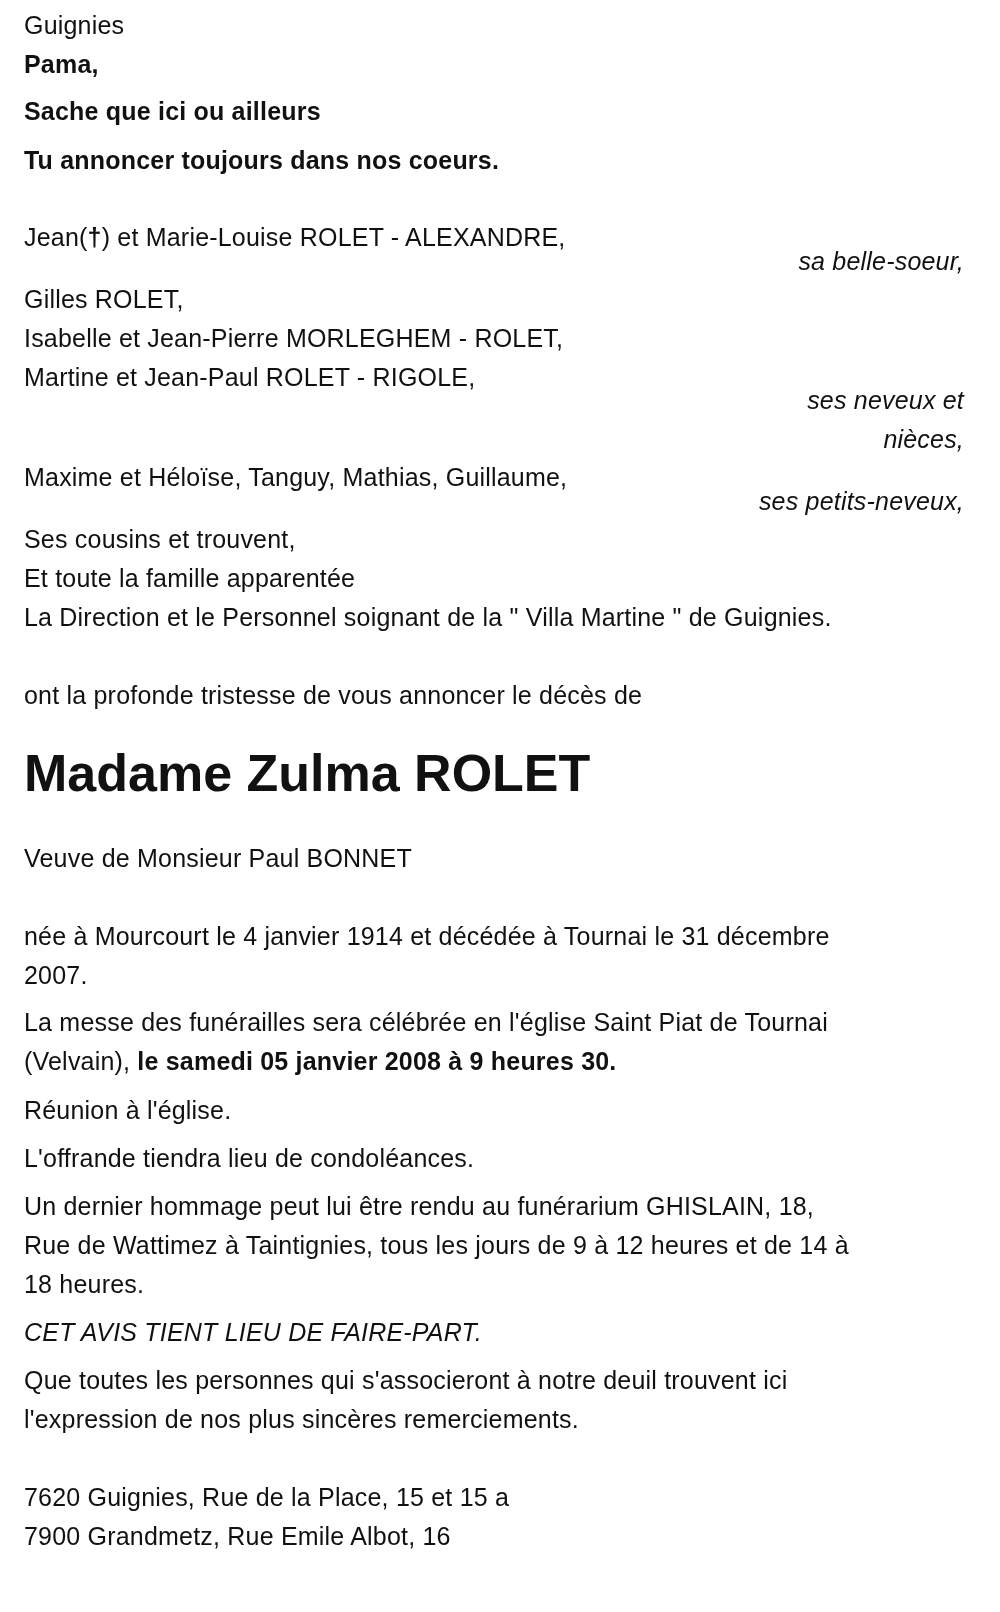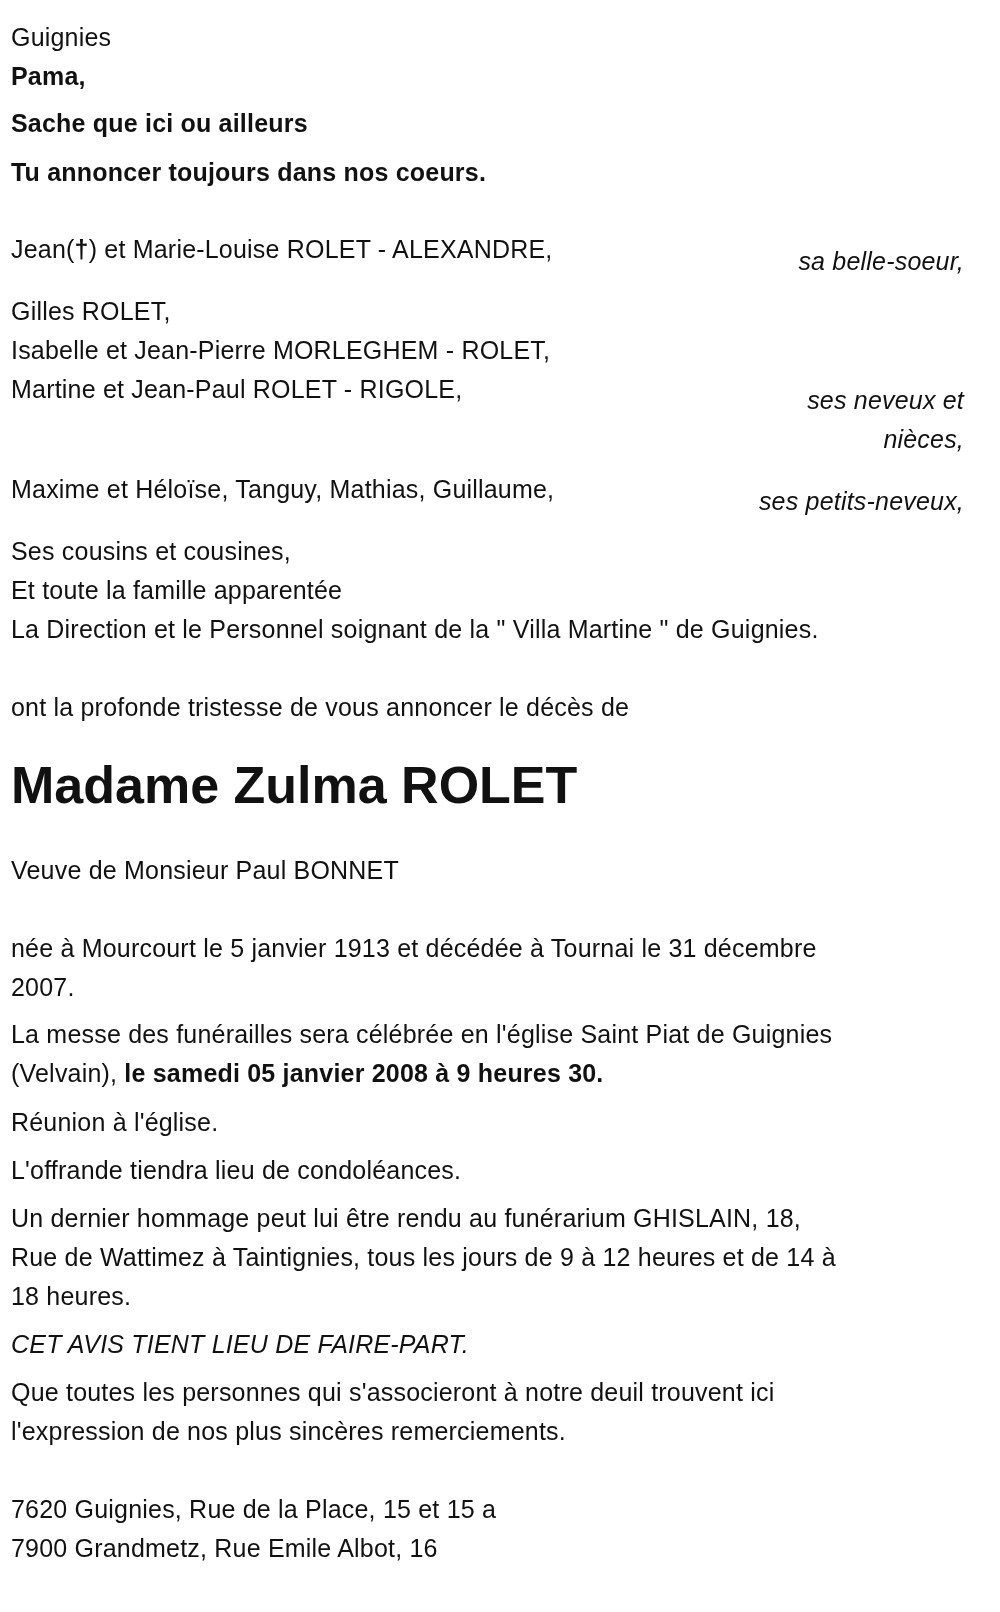--- a/index.html
+++ b/index.html
@@ -7,21 +7,21 @@
       width: 1000px;
       height: 1612px;
       overflow: hidden;
       color: #111111;
       font-family: "Liberation Sans", "DejaVu Sans", sans-serif;
       font-size: 25px;
       line-height: 39px;
       letter-spacing: 0.2px;
     }
     .page { position: relative; width: 1000px; height: 1612px; }
-    .line { position: absolute; left: 11px; white-space: nowrap; margin-top: 12px; }
+    .line { position: absolute; left: 24px; white-space: nowrap; }
     .right { position: absolute; right: 36px; white-space: nowrap; font-style: italic; }
     .bold { font-weight: bold; }
     .italic { font-style: italic; }
     .name { font-size: 52px; font-weight: bold; line-height: 46px; letter-spacing: 0; }
     .cross { font-weight: bold; }
   </style>
 </head>
 <body>
 
 <div class="page">
@@ -38,34 +38,34 @@
 
   <div class="line" style="top:280px;">Gilles ROLET,</div>
   <div class="line" style="top:319px;">Isabelle et Jean-Pierre MORLEGHEM - ROLET,</div>
   <div class="line" style="top:358px;">Martine et Jean-Paul ROLET - RIGOLE,</div>
   <div class="right" style="top:381px;">ses neveux et</div>
   <div class="right" style="top:420px;">nièces,</div>
 
   <div class="line" style="top:458px;">Maxime et Héloïse, Tanguy, Mathias, Guillaume,</div>
   <div class="right" style="top:482px;">ses petits-neveux,</div>
 
-  <div class="line" style="top:520px;">Ses cousins et cousines,</div>
+  <div class="line" style="top:520px;">Ses cousins et trouvent,</div>
   <div class="line" style="top:559px;">Et toute la famille apparentée</div>
   <div class="line" style="top:598px;">La Direction et le Personnel soignant de la " Villa Martine " de Guignies.</div>
 
   <div class="line" style="top:676px;">ont la profonde tristesse de vous annoncer le décès de</div>
 
   <div class="line name" style="top:750px;">Madame Zulma ROLET</div>
 
   <div class="line" style="top:839px;">Veuve de Monsieur Paul BONNET</div>
 
-  <div class="line" style="top:917px;">née à Mourcourt le 5 janvier 1913 et décédée à Tournai le 31 décembre</div>
+  <div class="line" style="top:917px;">née à Mourcourt le 4 janvier 1914 et décédée à Tournai le 31 décembre</div>
   <div class="line" style="top:956px;">2007.</div>
 
-  <div class="line" style="top:1003px;">La messe des funérailles sera célébrée en l'église Saint Piat de Guignies</div>
+  <div class="line" style="top:1003px;">La messe des funérailles sera célébrée en l'église Saint Piat de Tournai</div>
   <div class="line" style="top:1042px;">
     <span>(Velvain), </span><span class="bold">le samedi 05 janvier 2008 à 9 heures 30.</span>
   </div>
 
   <div class="line" style="top:1091px;text-align:right;">Réunion à l'église.</div>
   <div class="line" style="top:1139px;">L'offrande tiendra lieu de condoléances.</div>
 
   <div class="line" style="top:1187px;">Un dernier hommage peut lui être rendu au funérarium GHISLAIN, 18,</div>
   <div class="line" style="top:1226px;">Rue de Wattimez à Taintignies, tous les jours de 9 à 12 heures et de 14 à</div>
   <div class="line" style="top:1265px;">18 heures.</div>

